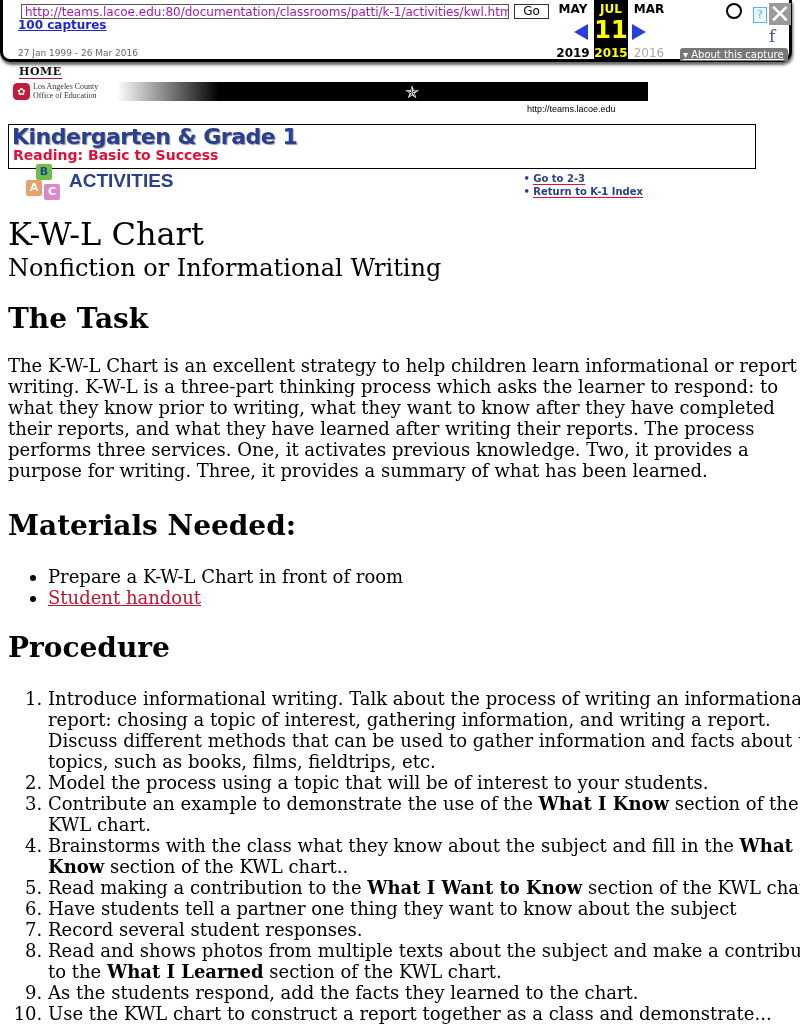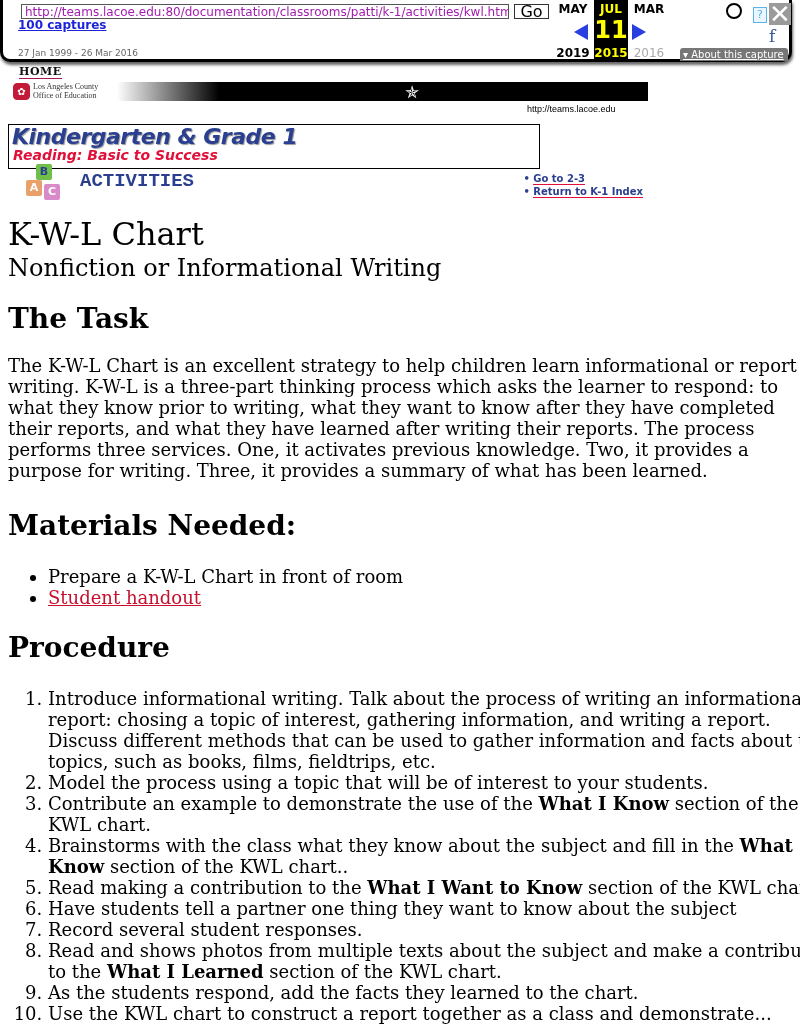--- a/index.html
+++ b/index.html
@@ -16,21 +16,21 @@
     font-family: "DejaVu Sans", sans-serif;
   }
   .wb-url {
     position: absolute; left: 18px; top: 4px; width: 488px; height: 15px;
     border: 1px solid #555; font-size: 12px; line-height: 15px; padding: 0 3px;
     box-sizing: border-box; white-space: nowrap; overflow: hidden; color: #a21caf;
     font-family: "DejaVu Sans", sans-serif; background: #fff;
   }
   .wb-go {
     position: absolute; left: 511px; top: 4px; width: 35px; height: 15px;
-    border: 1px solid #333; font-size: 16px; line-height: 13px; text-align: center;
+    border: 1px solid #333; font-size: 12px; line-height: 13px; text-align: center;
     box-sizing: border-box; background: #fff;
   }
   .wb-captures {
     position: absolute; left: 15px; top: 18px; font-size: 12px; font-weight: bold;
     color: #1d24d8; text-decoration: underline;
   }
   .wb-range { position: absolute; left: 15px; top: 48px; font-size: 9px; color: #666; }
   .wb-cal { position: absolute; top: 0; height: 62px; text-align: center; font-weight: bold; }
   .wb-cal .mon { font-size: 12px; position: absolute; top: 2px; width: 100%; }
   .wb-cal .yr { font-size: 12px; position: absolute; top: 46px; width: 100%; }
@@ -102,22 +102,22 @@
   }
   .teams-text {
     position: absolute; left: 32px; top: 0; font-size: 15px; color: #fff;
     font-family: "DejaVu Sans", sans-serif; line-height: 19px; white-space: nowrap;
   }
   .teams-url {
     position: absolute; left: 527px; top: 104px; font-size: 9px; color: #000;
     font-family: "Liberation Sans", sans-serif;
   }
   .grade-box {
-    position: absolute; left: 8px; top: 124px; width: 532px; height: 45px;
-    border: 1px solid #000; box-sizing: border-box; font-style: italic;
+    position: absolute; left: 8px; top: 124px; width: 748px; height: 45px;
+    border: 1px solid #000; box-sizing: border-box;
   }
   .grade-title {
     position: absolute; left: 3px; top: -1px; font-size: 22px; font-weight: bold;
     color: #2a3f8f; font-family: "DejaVu Sans", sans-serif; letter-spacing: -0.5px;
     text-shadow: 1px 1px 1px #999;
   }
   .grade-sub {
     position: absolute; left: 4px; top: 22px; font-size: 14px; font-weight: bold;
     color: #e0103a; font-family: "DejaVu Sans", sans-serif;
   }
@@ -128,22 +128,22 @@
   }
   .blocks {
     position: absolute; left: 24px; top: 164px; width: 44px; height: 42px;
   }
   .block {
     position: absolute; width: 16px; height: 16px; font-size: 11px; font-weight: bold;
     text-align: center; line-height: 16px; border-radius: 2px;
     font-family: "DejaVu Sans", sans-serif;
   }
   .activities {
-    position: absolute; left: 80px; top: 170px; font-size: 19px; font-weight: bold;
-    color: #2a3f8f; font-family: Liberation Mono, monospace;
+    position: absolute; left: 69px; top: 170px; font-size: 19px; font-weight: bold;
+    color: #2a3f8f; font-family: Liberation Sans, sans-serif;
   }
   .nav-links {
     position: absolute; right: 157px; top: 172px; text-align: left;
     font-family: "DejaVu Sans", sans-serif; font-size: 10px; font-weight: bold;
     line-height: 13px; color: #2a3f8f;
   }
   .nav-links a {
     color: #2a3f8f; text-decoration: none; border-bottom: 1px solid #e0103a;
   }
 

